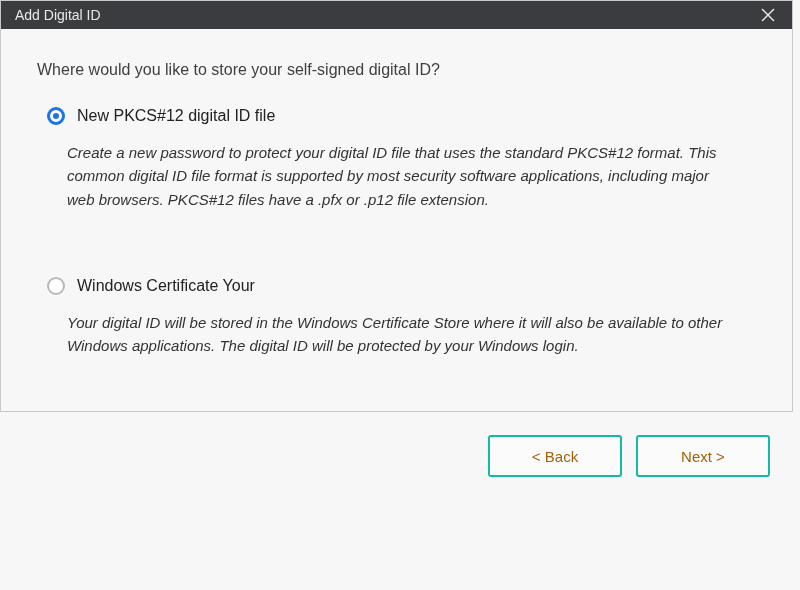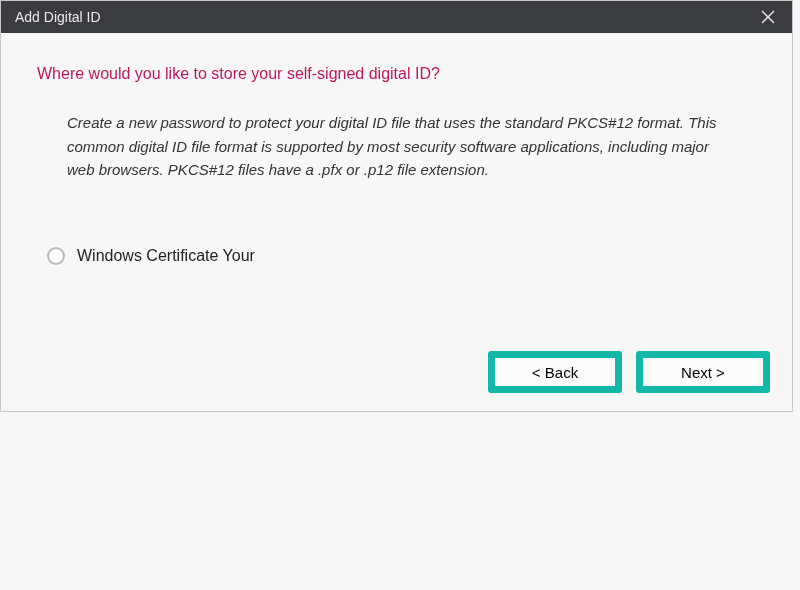--- a/index.html
+++ b/index.html
@@ -47,21 +47,21 @@
       width: 14px;
       height: 14px;
     }
     .content {
       flex: 1;
       padding: 32px 36px 12px 36px;
       color: #2c2c2c;
     }
     .question {
       font-size: 16px;
-      color: #be185d;
+      color: #404040;
       margin-bottom: 28px;
     }
     .option {
       margin-bottom: 66px;
       padding-left: 10px;
     }
     .option-header {
       display: flex;
       align-items: center;
       gap: 12px;
@@ -107,25 +107,25 @@
       height: 74px;
       display: flex;
       align-items: center;
       justify-content: flex-end;
       gap: 14px;
       padding: 0 22px 10px 0;
     }
     .btn {
       min-width: 134px;
       height: 42px;
-      border: 7px solid #14b8a6;
+      border: 2px solid #14b8a6;
       background: #fbfbfc;
       border-radius: 3px;
       font-size: 15px;
-      color: #000000;
+      color: #a16207;
       cursor: pointer;
       display: flex;
       align-items: center;
       justify-content: center;
     }
   </style>
 </head>
 <body>
 
 <div class="dialog">
@@ -136,28 +136,33 @@
         <line x1="1" y1="1" x2="13" y2="13" stroke="#e8e8e8" stroke-width="1.4"></line>
         <line x1="13" y1="1" x2="1" y2="13" stroke="#e8e8e8" stroke-width="1.4"></line>
       </svg>
     </div>
   </div>
 
   <div class="content">
     <div class="question">Where would you like to store your self-signed digital ID?</div>
 
     <div class="option">
+      <div class="option-header">
+        <div class="radio selected"></div>
+        <span class="option-label">New PKCS#12 digital ID file</span>
+      </div>
       <div class="option-desc">Create a new password to protect your digital ID file that uses the standard PKCS#12 format. This common digital ID file format is supported by most security software applications, including major web browsers. PKCS#12 files have a .pfx or .p12 file extension.</div>
     </div>
 
     <div class="option">
       <div class="option-header">
         <div class="radio"></div>
         <span class="option-label">Windows Certificate Your</span>
       </div>
+      <div class="option-desc">Your digital ID will be stored in the Windows Certificate Store where it will also be available to other Windows applications. The digital ID will be protected by your Windows login.</div>
     </div>
   </div>
 
   <div class="footer">
     <div class="btn">&lt; Back</div>
     <div class="btn">Next &gt;</div>
   </div>
 </div>
 
 </body></html>

